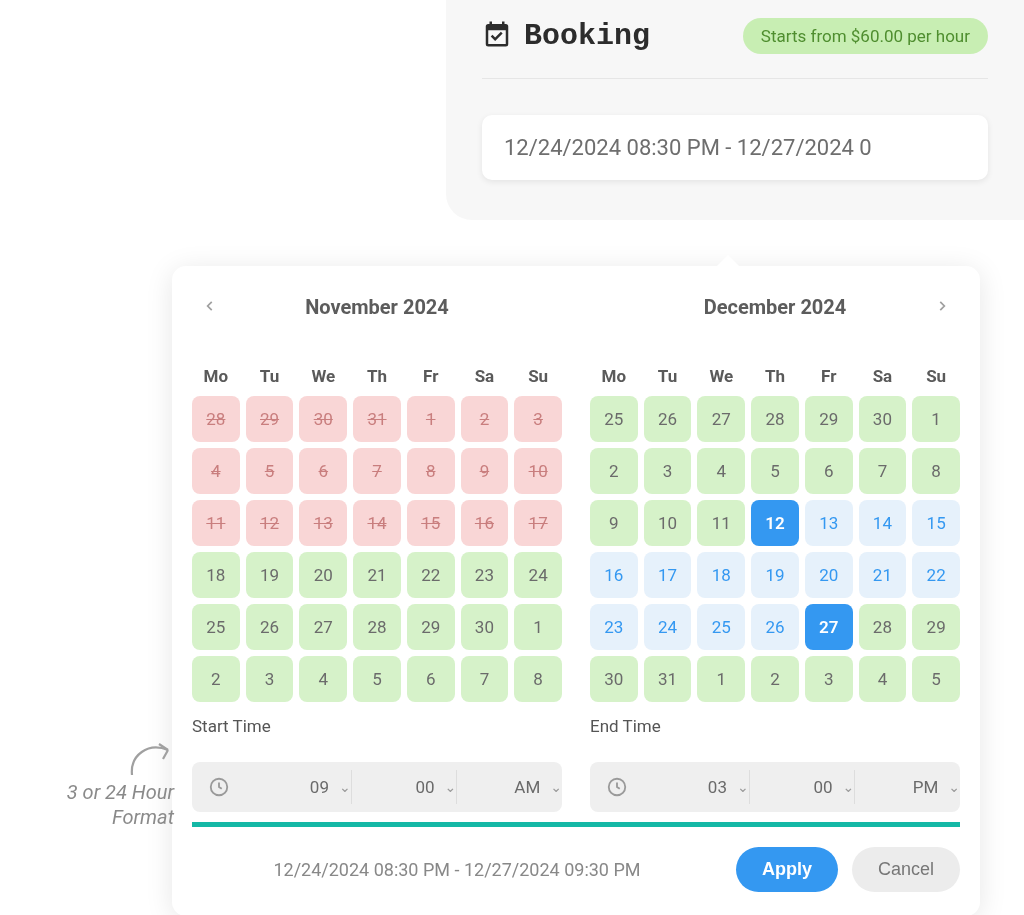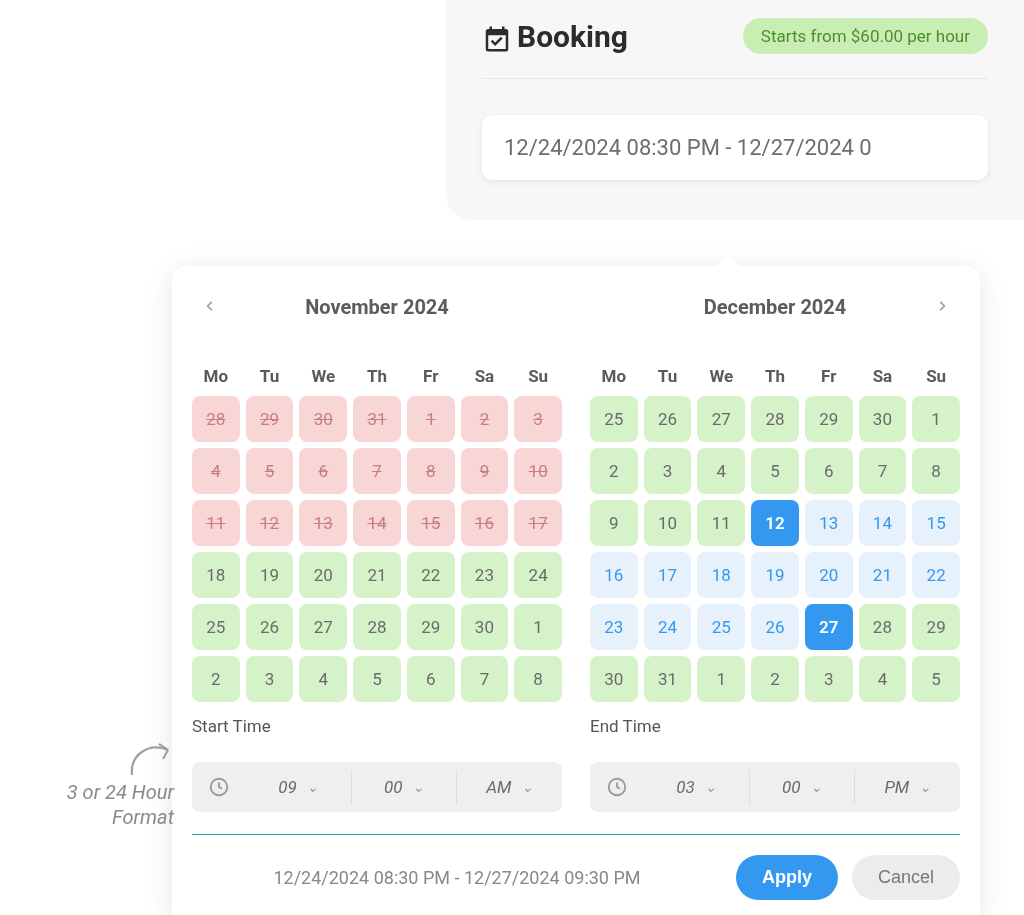--- a/index.html
+++ b/index.html
@@ -24,22 +24,23 @@
   .booking-header {
     display: flex;
     align-items: center;
     justify-content: space-between;
     padding-bottom: 24px;
     border-bottom: 1px solid #e6e6e6;
     margin-bottom: 36px;
   }
   .booking-title-wrap {
     display: flex;
-    align-items: flex-end;
-    gap: 5px;
+    align-items: flex-start;
+    gap: 12px;
+    font-family: Liberation Mono, monospace;
   }
   .booking-title {
     font-size: 30px;
     font-weight: 700;
     color: #2c2c2c;
   }
   .booking-icon svg { display: block; }
   .price-pill {
     background: #c8eeb3;
     color: #4f8e2f;
@@ -155,34 +156,33 @@
     width: 54px;
     display: flex;
     align-items: center;
     justify-content: center;
     color: #9a9a9a;
   }
   .time-seg {
     flex: 1;
     display: flex;
     align-items: center;
-    justify-content: center;
+    justify-content: flex-end;
     gap: 10px;
     border-left: 1px solid #ddd;
     height: 34px;
     font-size: 17px;
     color: #6a6a6a;
     cursor: pointer;
-    font-style: italic;
   }
   .time-seg:first-of-type { border-left: none; }
   .chev { color: #9a9a9a; font-size: 14px; }
   .footer {
-    border-top: 1px solid #14b8a6;
-    margin-top: 22px;
+    border-top: 5px solid #14b8a6;
+    margin-top: 10px;
     padding-top: 20px;
     display: flex;
     align-items: center;
     justify-content: flex-end;
     gap: 14px;
   }
   .footer-range {
     flex: 1;
     text-align: center;
     color: #888;

